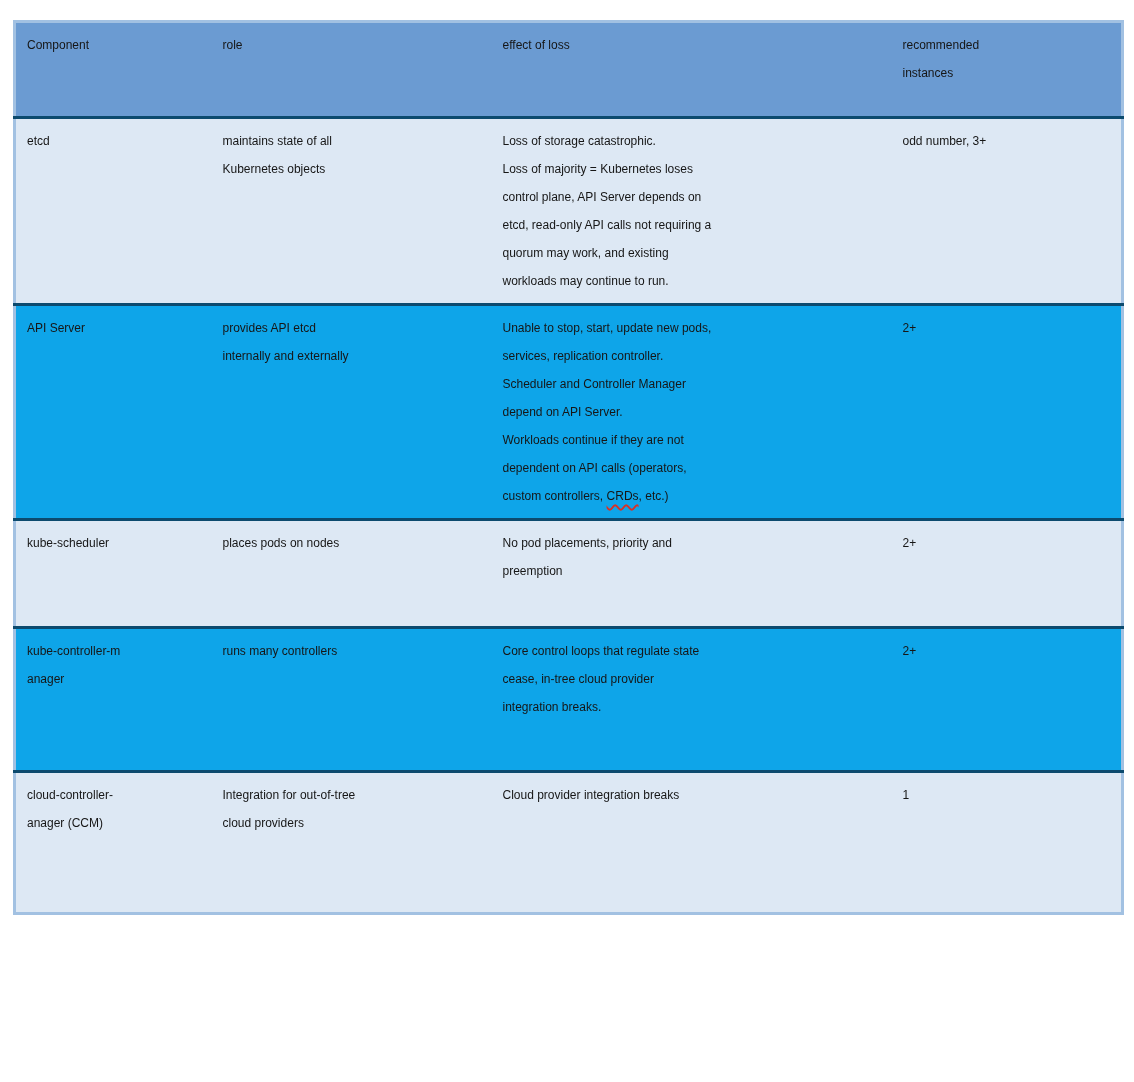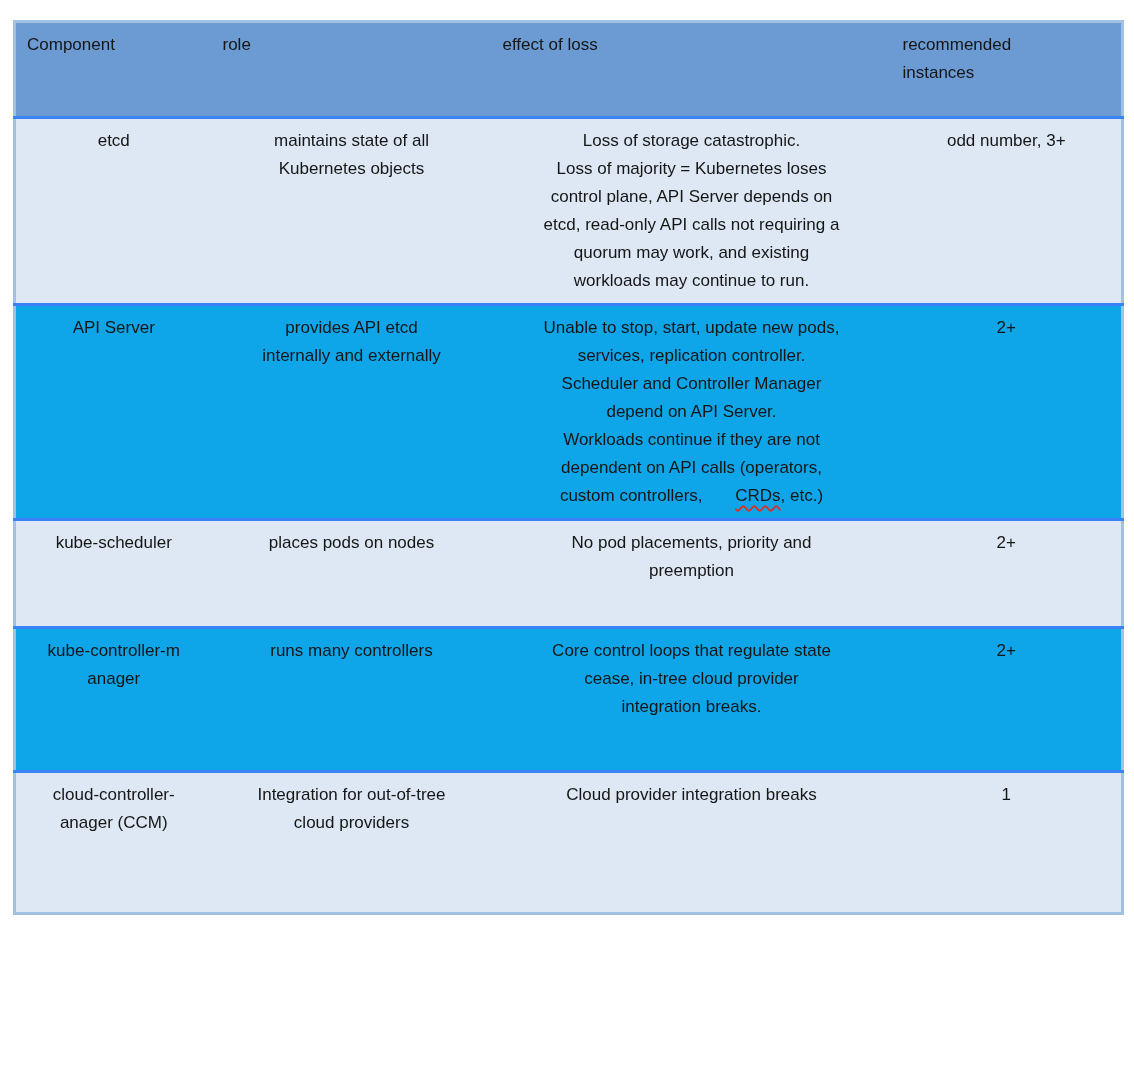--- a/index.html
+++ b/index.html
@@ -19,44 +19,43 @@
     border: 3px solid #a2c1e2;
   }
   col.c1 { width: 197px; }
   col.c2 { width: 280px; }
   col.c3 { width: 400px; }
   col.c4 { width: 231px; }
   th, td {
     vertical-align: top;
     text-align: left;
     padding: 8px 11px 8px 11px;
-    font-size: 17px;
+    font-size: 12px;
     font-weight: 400;
     line-height: 28px;
     white-space: pre-line;
     overflow-wrap: break-word;
   }
   thead tr { background: #6b9bd2; height: 96px; }
-  tbody td { border-top: 3px solid #3b82f6; text-align: center; }
+  tbody td { border-top: 3px solid #0c4a6e; }
   tr.row-light { background: #dde8f4; }
   tr.row-white { background: #0ea5e9; }
   tr.r1 { height: 182px; }
   tr.r2 { height: 210px; }
   tr.r3 { height: 108px; }
   tr.r4 { height: 144px; }
   tr.r5 { height: 142px; }
   tr.r6 { height: 146px; }
   .misspelled {
     text-decoration-line: underline;
     text-decoration-style: wavy;
     text-decoration-color: #d93025;
     text-decoration-thickness: 1.5px;
     text-underline-offset: 4px;
     text-decoration-skip-ink: none;
-    margin-left: 28px;
   }
 </style>
 </head>
 <body>
 
 <div class="page">
   <table class="k8s">
     <colgroup>
       <col class="c1">
         <col class="c2">

